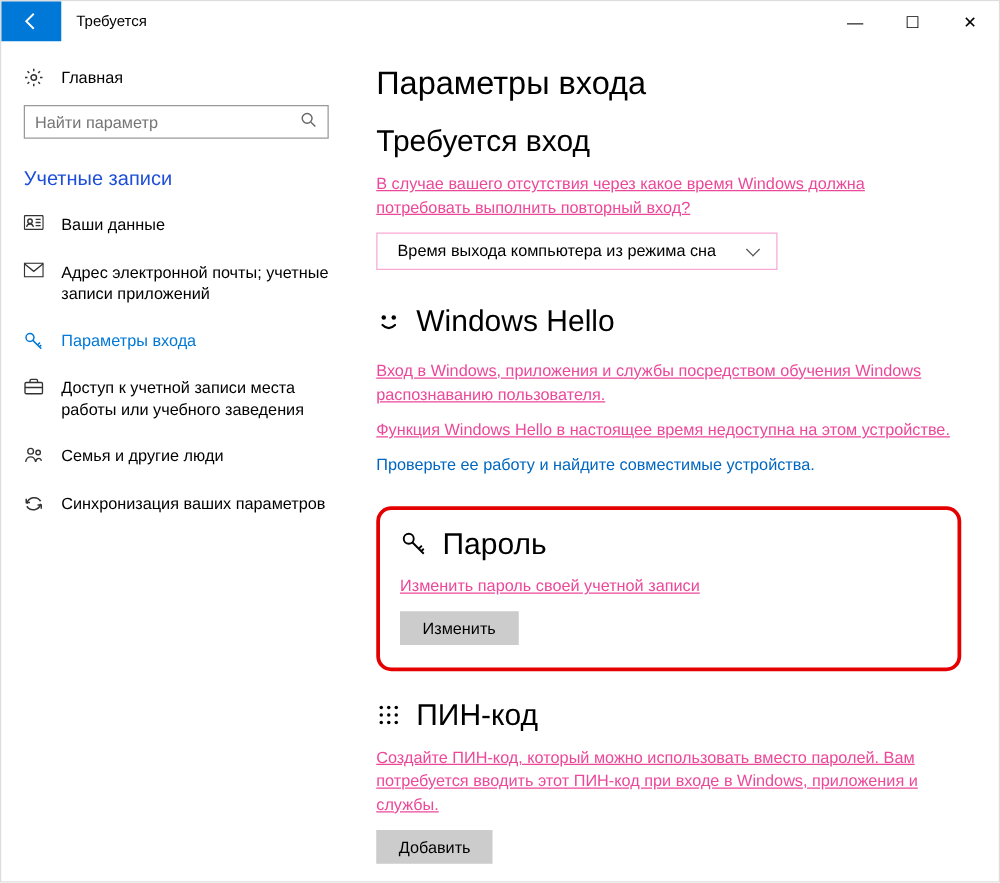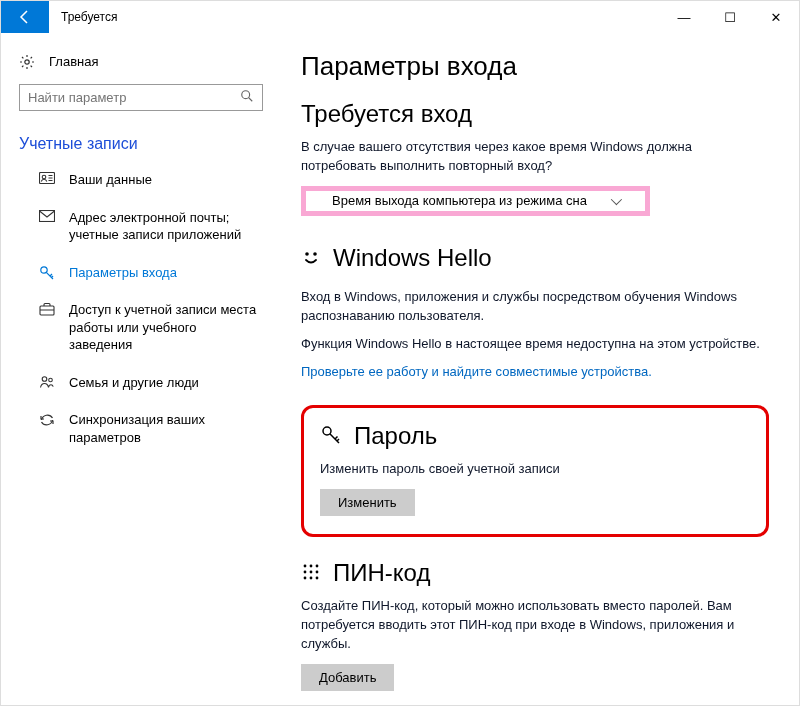--- a/index.html
+++ b/index.html
@@ -68,21 +68,20 @@
     padding: 10px 18px 8px 18px;
     color: #1d4ed8;
     font-size: 16px;
   }
   .nav-item {
     display: flex; align-items: flex-start;
     padding: 10px 18px;
     gap: 14px;
     font-size: 13px;
     line-height: 1.35;
-    margin-left: 20px;
   }
   .nav-item.selected { color: #0078d7; }
   .nav-item.selected .nav-icon svg { stroke: #0078d7; fill: none; }
   .nav-icon {
     width: 16px; flex-shrink: 0;
     display: flex; align-items: center; justify-content: center;
     margin-top: 1px;
   }
   .nav-icon svg { stroke: #333; }
   .nav-text { flex: 1; }
@@ -98,27 +97,28 @@
   }
   .sect-title {
     font-size: 24px;
     font-weight: 400;
     margin-bottom: 10px;
   }
   .body-text {
     font-size: 13px;
     line-height: 1.45;
     margin-bottom: 10px;
-    color: #0f172a;
+    color: #ec4899;
+    text-decoration: underline;
   }
   .combo {
     display: inline-flex; align-items: center;
-    border: 5px solid #f9a8d4;
+    border: 1px solid #f9a8d4;
     height: 30px;
-    padding: 0 26px;
+    padding: 0 16px;
     gap: 24px;
     font-size: 13px;
     margin-bottom: 28px;
   }
   .hello-row {
     display: flex; align-items: center; gap: 12px;
     margin-bottom: 12px;
   }
   .hello-row .sect-title { margin-bottom: 4px; }
   .link { color: #0067c0; margin-bottom: 26px; display: inline-block; }

